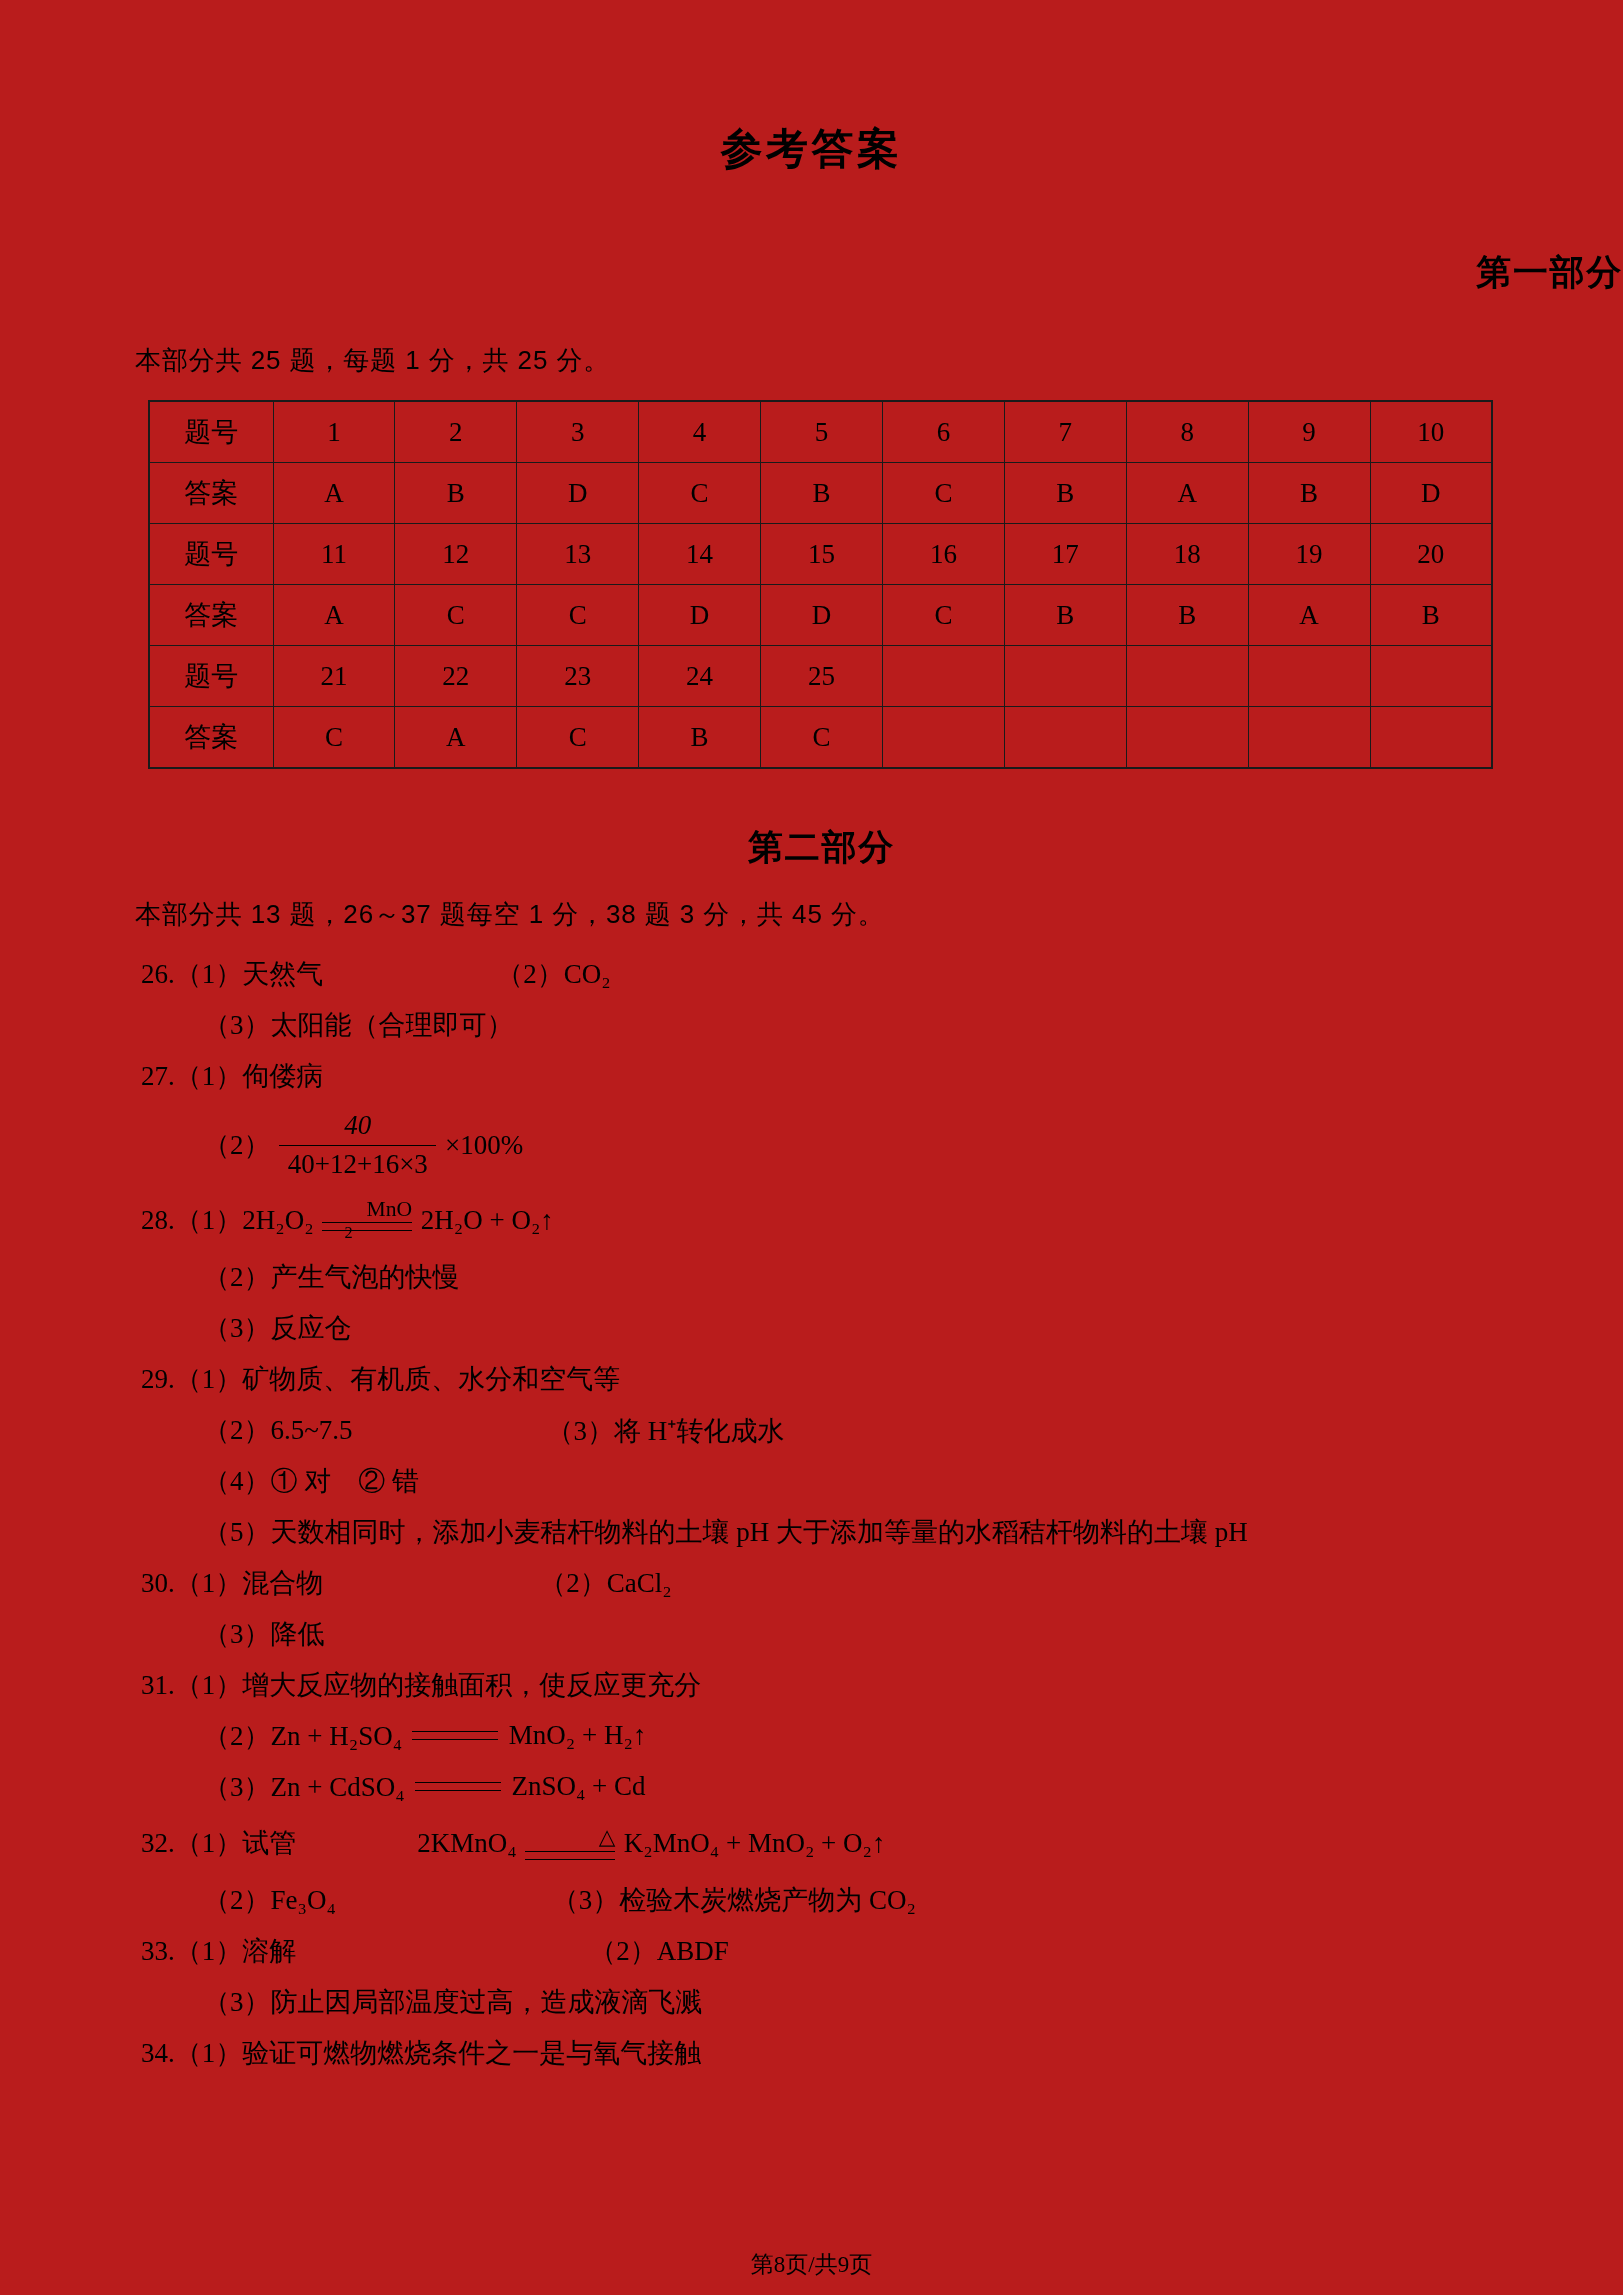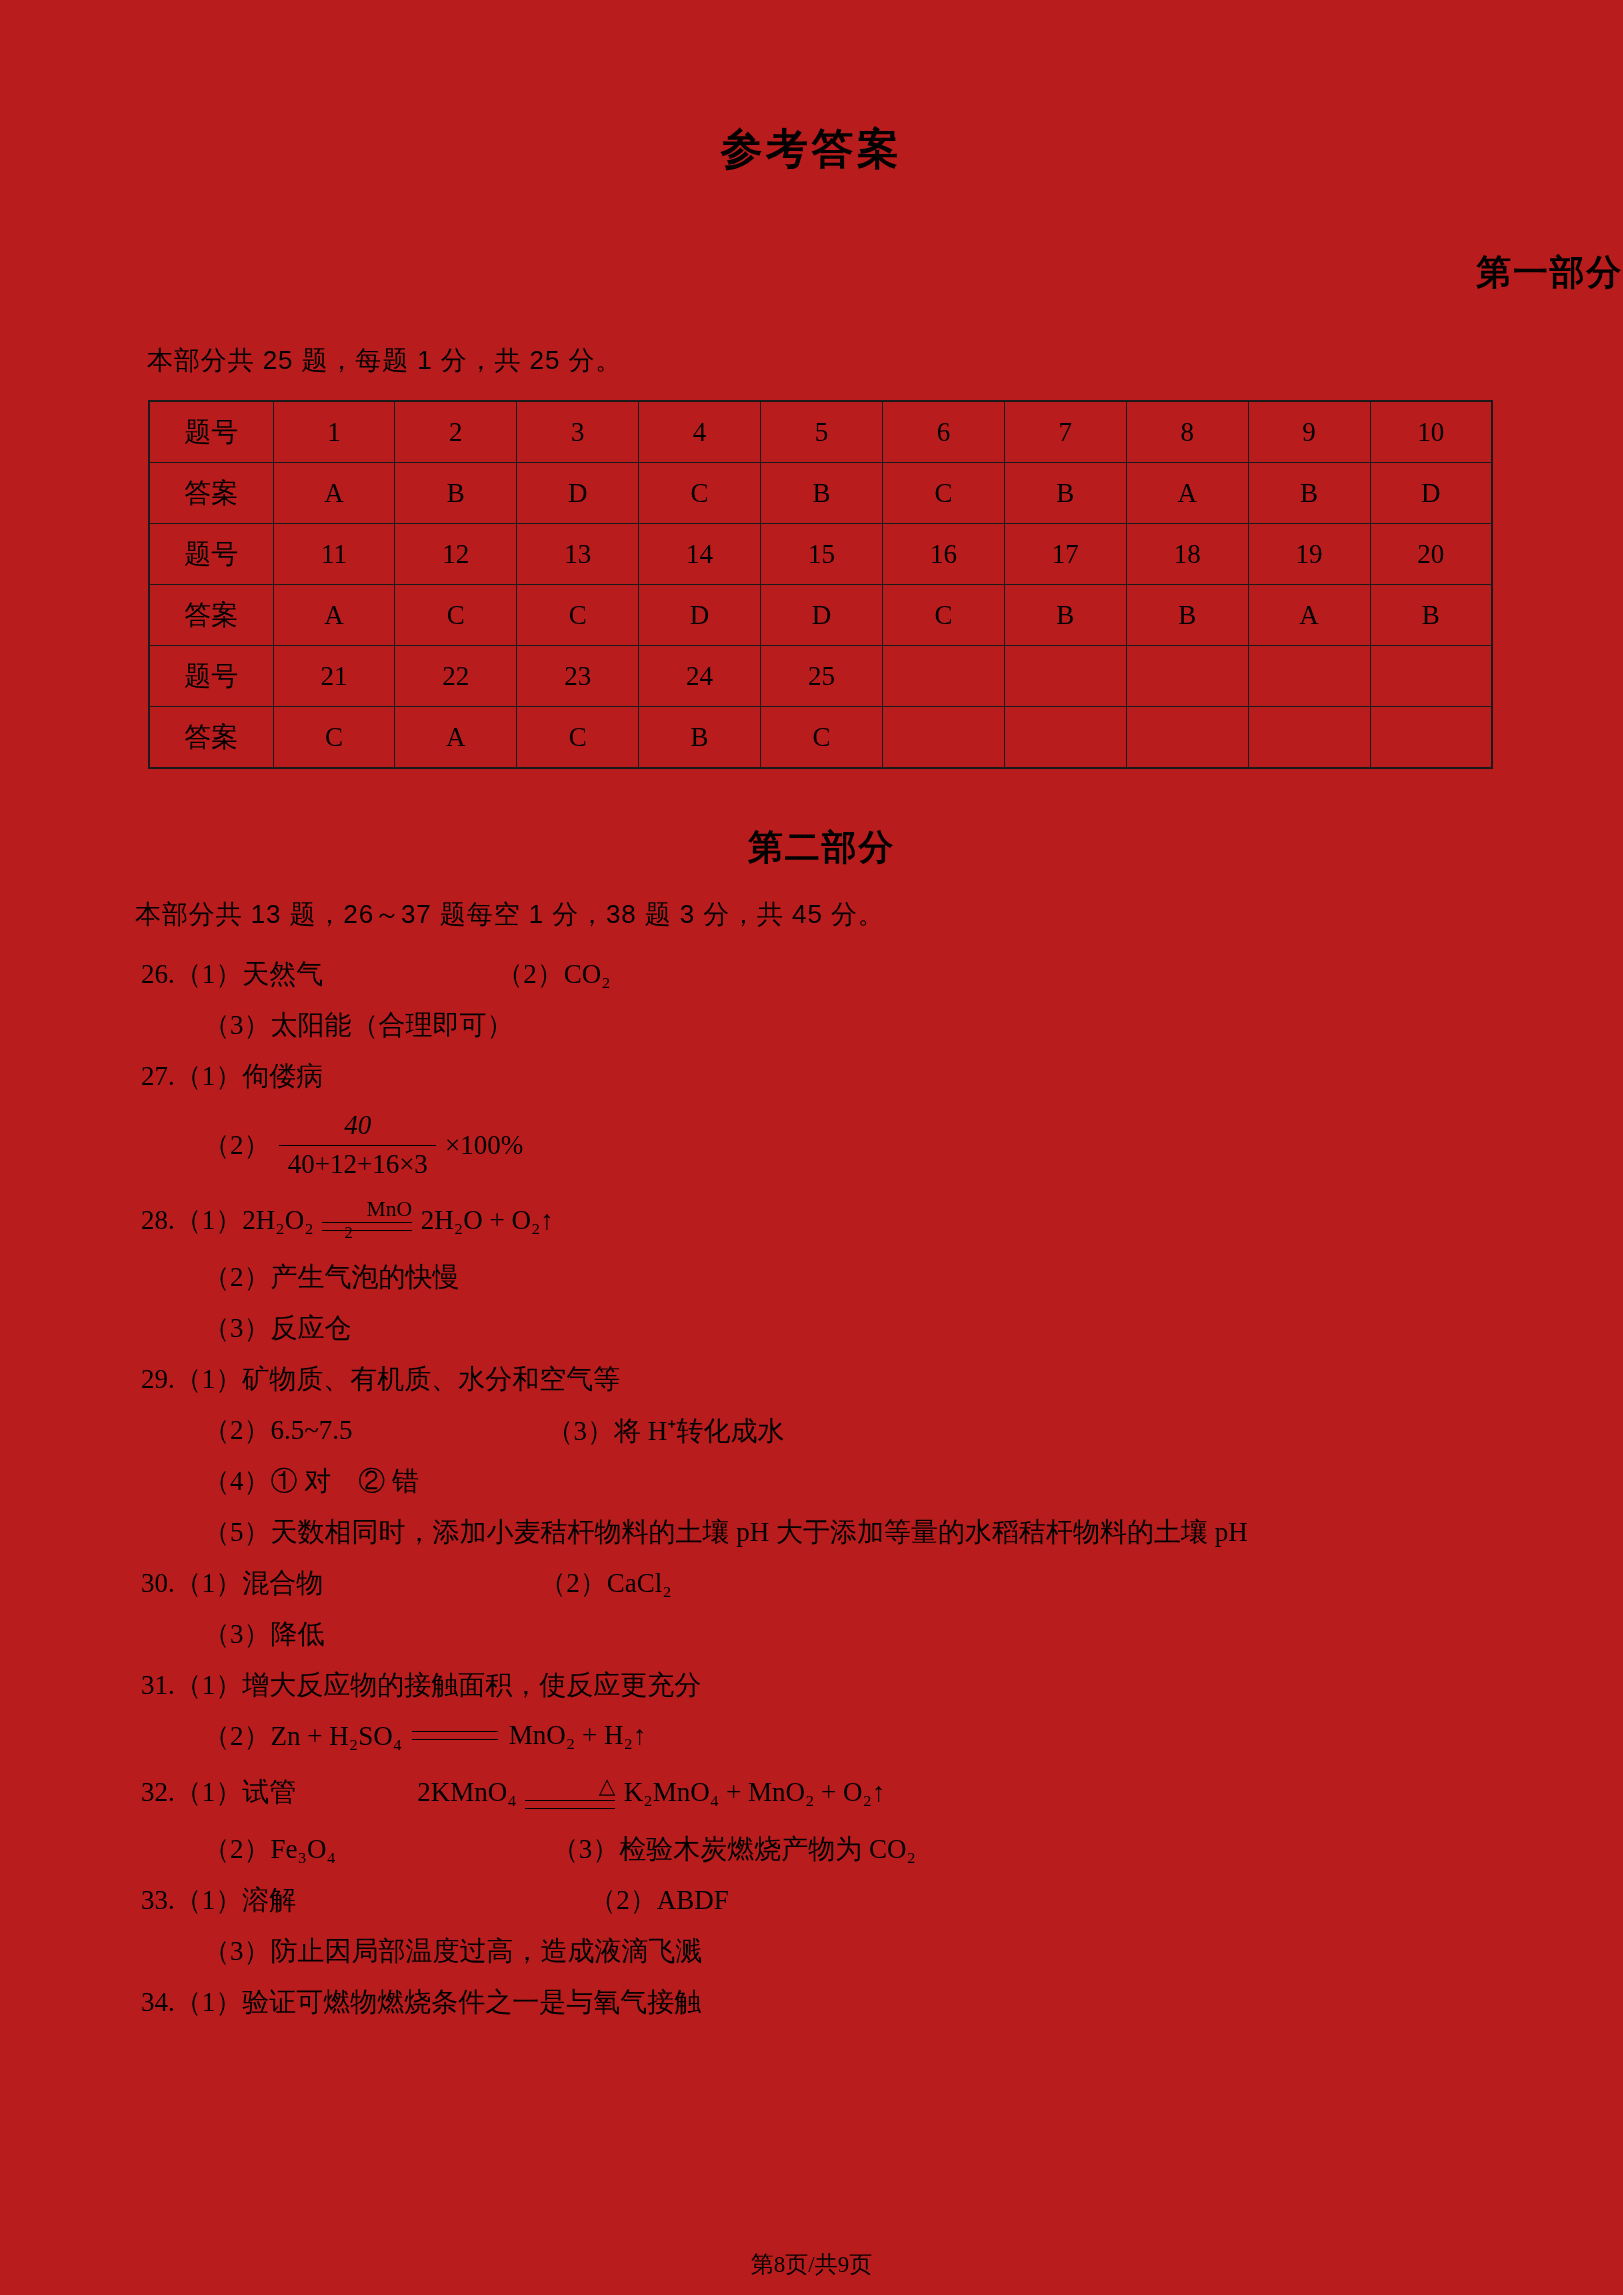--- a/index.html
+++ b/index.html
@@ -24,21 +24,21 @@
     font-family:"Liberation Sans", sans-serif;
     font-weight:bold;font-size:35px;letter-spacing:1.7px;
   }
   .part1-heading{top:249px;text-align:right;}
   .part2-heading{top:824px;padding-left:10px;}
   .intro{
     position:absolute;left:135px;
     font-family:"Liberation Sans", sans-serif;
     font-size:26px;letter-spacing:0.9px;
   }
-  .intro1{top:343px;margin-left:12px;}
+  .intro1{top:343px;}
   .intro2{top:897px;}
 
   table.anstable{
     position:absolute;top:400px;left:148px;
     width:1345px;
     border-collapse:collapse;table-layout:fixed;
     border:2.6px solid #1a1a1a;
   }
   table.anstable td{
     border:1.7px solid #1a1a1a;
@@ -260,20 +260,25 @@
         <span class="seg-text">（3）降低</span>
       </div>
       <div class="line num">
         <span class="seg-text">31.（1）增大反应物的接触面积，使反应更充分</span>
       </div>
       <div class="line sub">
         <span class="seg-text">（2）Zn + H₂SO₄</span>
         <span class="dbleq"></span>
         <span class="seg-text">MnO₂ + H₂↑</span>
       </div>
+      <div class="line sub">
+        <span class="seg-text">（3）Zn + CdSO₄</span>
+        <span class="dbleq"></span>
+        <span class="seg-text">ZnSO₄ + Cd</span>
+      </div>
       <div class="line num condrow">
         <span class="seg-text">32.（1）试管</span>
         <span class="seg-gap" style="width: 121px;"></span>
         <span class="seg-text">2KMnO₄</span>
         <span class="cond">
           <span class="clabel">△</span>
           <span class="cline"></span>
         </span>
         <span class="seg-text">K₂MnO₄ + MnO₂ + O₂↑</span>
       </div>

